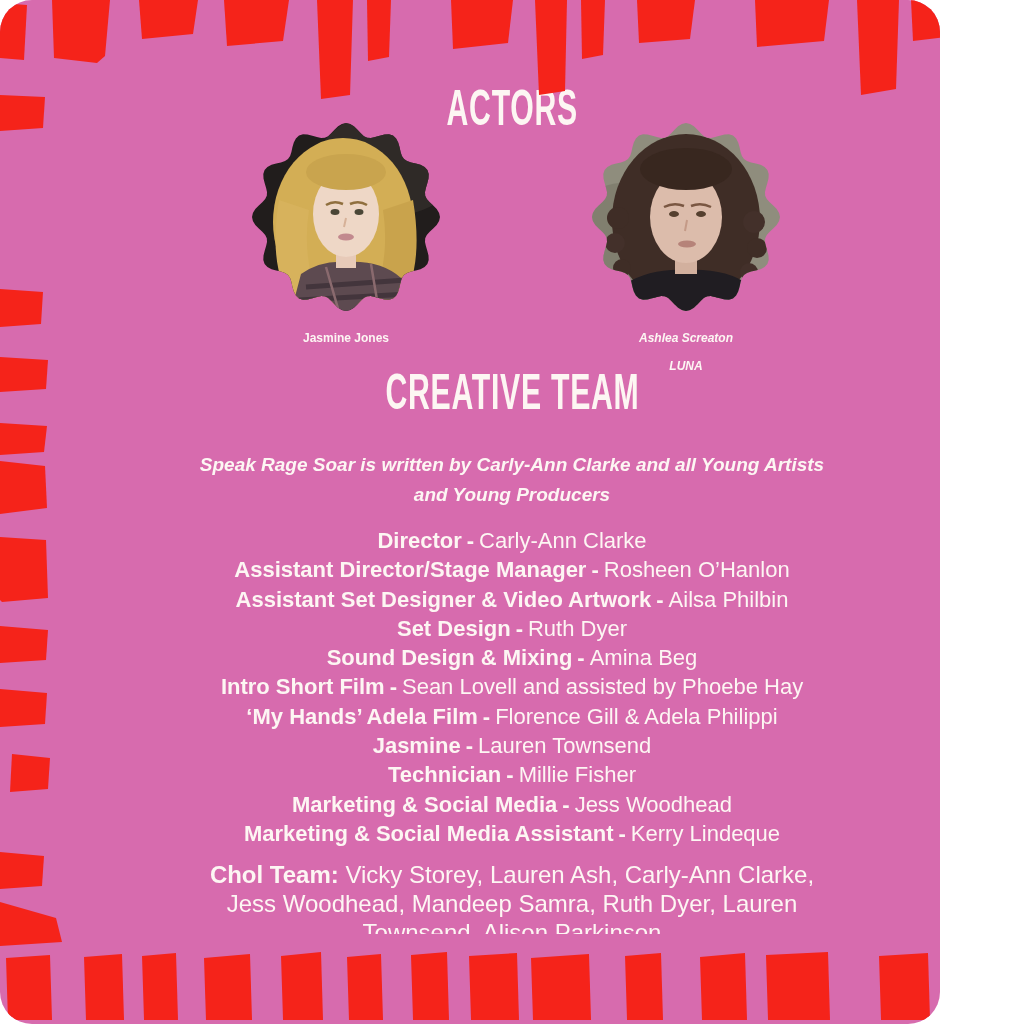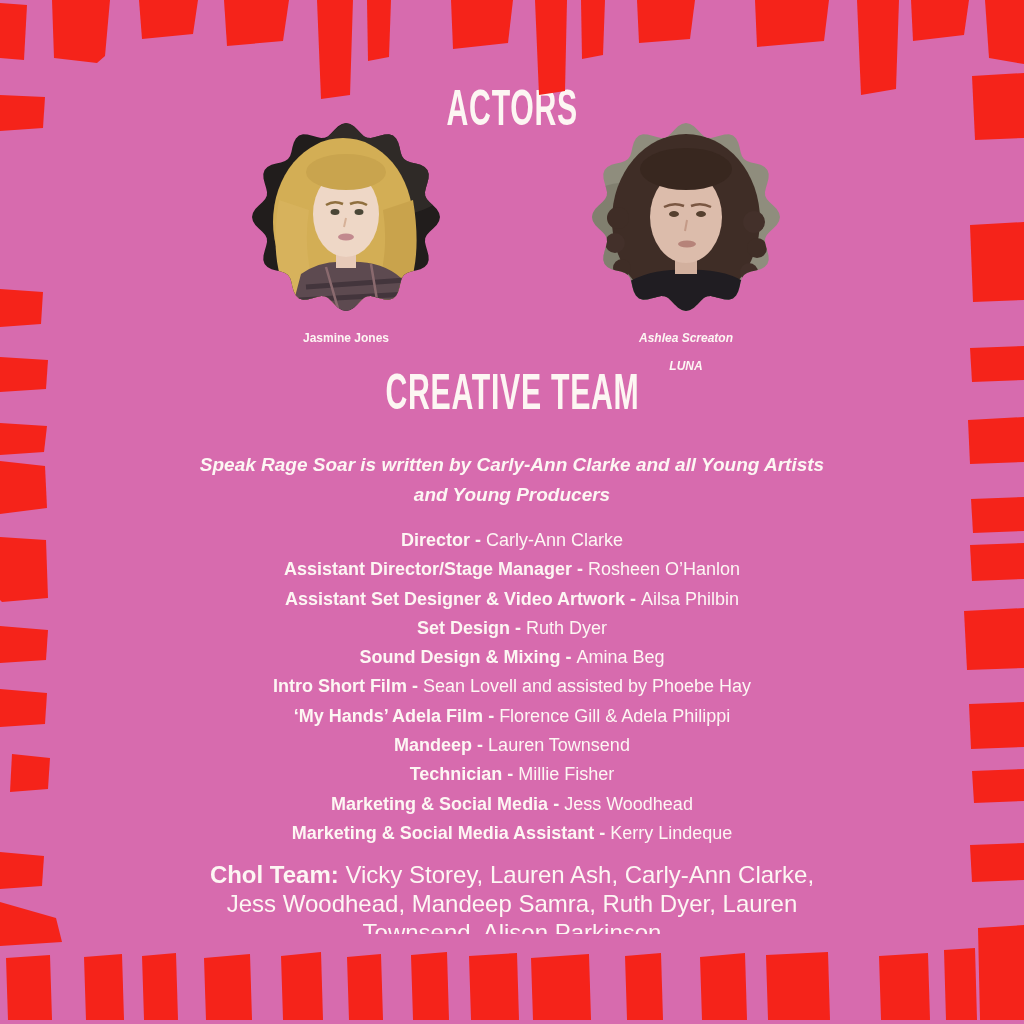--- a/index.html
+++ b/index.html
@@ -1,39 +1,39 @@
 <!DOCTYPE html>
 <html><head>
 <meta charset="utf-8">
 <style>
   html,body { margin:0; padding:0; background:#fff; }
   .poster {
-    position:relative; width:1024px; height:1024px;
+    position:relative; width:940px; height:1024px;
     background:var(--pink,#d76bae); overflow:hidden;
-    font-family:"Liberation Sans", sans-serif; color:var(--text,#fdf6f3);
+    font-family:"Liberation Sans", sans-serif; color:var(--text,#fdf6f3);border-radius:32px;
   }
   .border-svg { position:absolute; left:0; top:0; width:1024px; height:1024px; z-index:3; pointer-events:none; }
   .blk { fill:var(--red,#f5231a); }
   .content { position:absolute; left:0; top:0; width:1024px; height:934px; overflow:hidden; z-index:1; text-align:center; }
 
   .display { position:absolute; left:0; width:100%; text-align:center; margin:0; font-weight:800; }
   .display > span { display:inline-block; transform:scale(0.72,1.18); transform-origin:center; letter-spacing:1px; white-space:nowrap; font-size:42px; }
   #actors-heading   { top:84px; }
   #creative-heading { top:368px; }
 
   .actor { position:absolute; margin:0; width:190px; text-align:center; }
   #actor-1 { left:251px; top:122px; }
   #actor-2 { left:591px; top:122px;font-style:italic; }
   .actor figcaption { margin-top:8px; font-size:12px; font-weight:700; line-height:28px; }
 
   .intro {
     position:absolute; top:450px; left:50%; transform:translateX(-50%);
     width:640px; margin:0; font-size:19px; font-weight:700; font-style:italic; line-height:30px;
   }
-  .credits { position:absolute; top:526px; left:0; width:100%; font-size:18px; line-height:29.3px; }
+  .credits { position:absolute; top:526px; left:0; width:100%; font-size:22px; line-height:29.3px; }
   .credit-line b { font-weight:700; }
   .credit-line .sep { margin:0 5px; font-weight:700; }
   .chol {
     position:absolute; top:860px; left:50%; transform:translateX(-50%);
     width:632px; margin:0; font-size:24px; line-height:29px;
   }
   .chol b { font-weight:700; }
 </style>
 </head>
 <body>
@@ -124,21 +124,21 @@
         <div class="credit-line"><b>Assistant Set Designer &amp; Video Artwork</b><b class="sep">-</b><span>Ailsa Philbin</span></div>
 
         <div class="credit-line"><b>Set Design</b><b class="sep">-</b><span>Ruth Dyer</span></div>
 
         <div class="credit-line"><b>Sound Design &amp; Mixing</b><b class="sep">-</b><span>Amina Beg</span></div>
 
         <div class="credit-line"><b>Intro Short Film</b><b class="sep">-</b><span>Sean Lovell and assisted by Phoebe Hay</span></div>
 
         <div class="credit-line"><b>‘My Hands’ Adela Film</b><b class="sep">-</b><span>Florence Gill &amp; Adela Philippi</span></div>
 
-        <div class="credit-line"><b>Mandeep</b><b class="sep">-</b><span>Lauren Townsend</span></div>
+        <div class="credit-line"><b>Jasmine</b><b class="sep">-</b><span>Lauren Townsend</span></div>
 
         <div class="credit-line"><b>Technician</b><b class="sep">-</b><span>Millie Fisher</span></div>
 
         <div class="credit-line"><b>Marketing &amp; Social Media</b><b class="sep">-</b><span>Jess Woodhead</span></div>
 
         <div class="credit-line"><b>Marketing &amp; Social Media Assistant</b><b class="sep">-</b><span>Kerry Lindeque</span></div>
       </div>
 
     <p class="chol"><b>Chol Team:</b> <span>Vicky Storey, Lauren Ash, Carly-Ann Clarke, Jess Woodhead, Mandeep Samra, Ruth Dyer, Lauren Townsend, Alison Parkinson</span></p>
 

